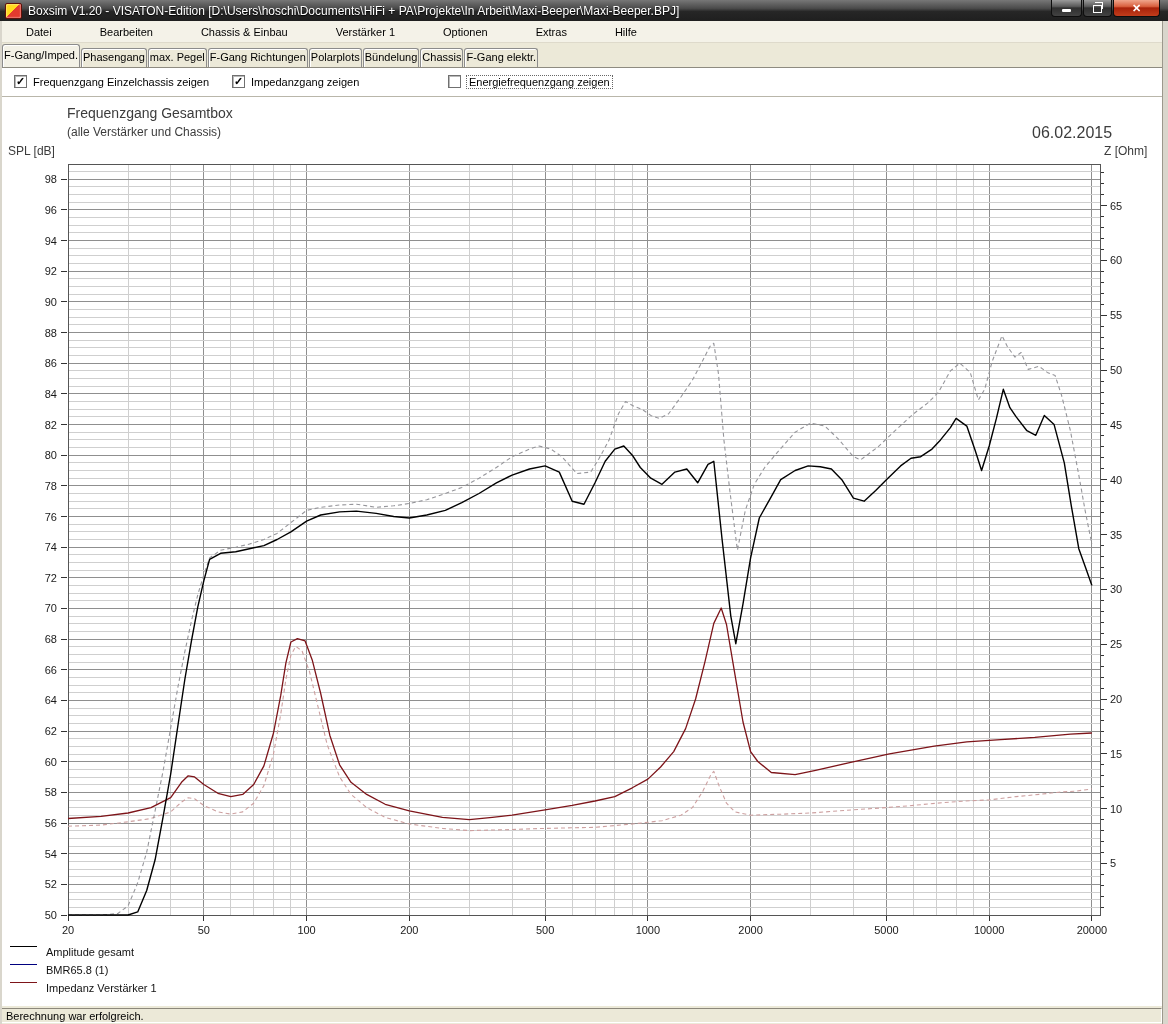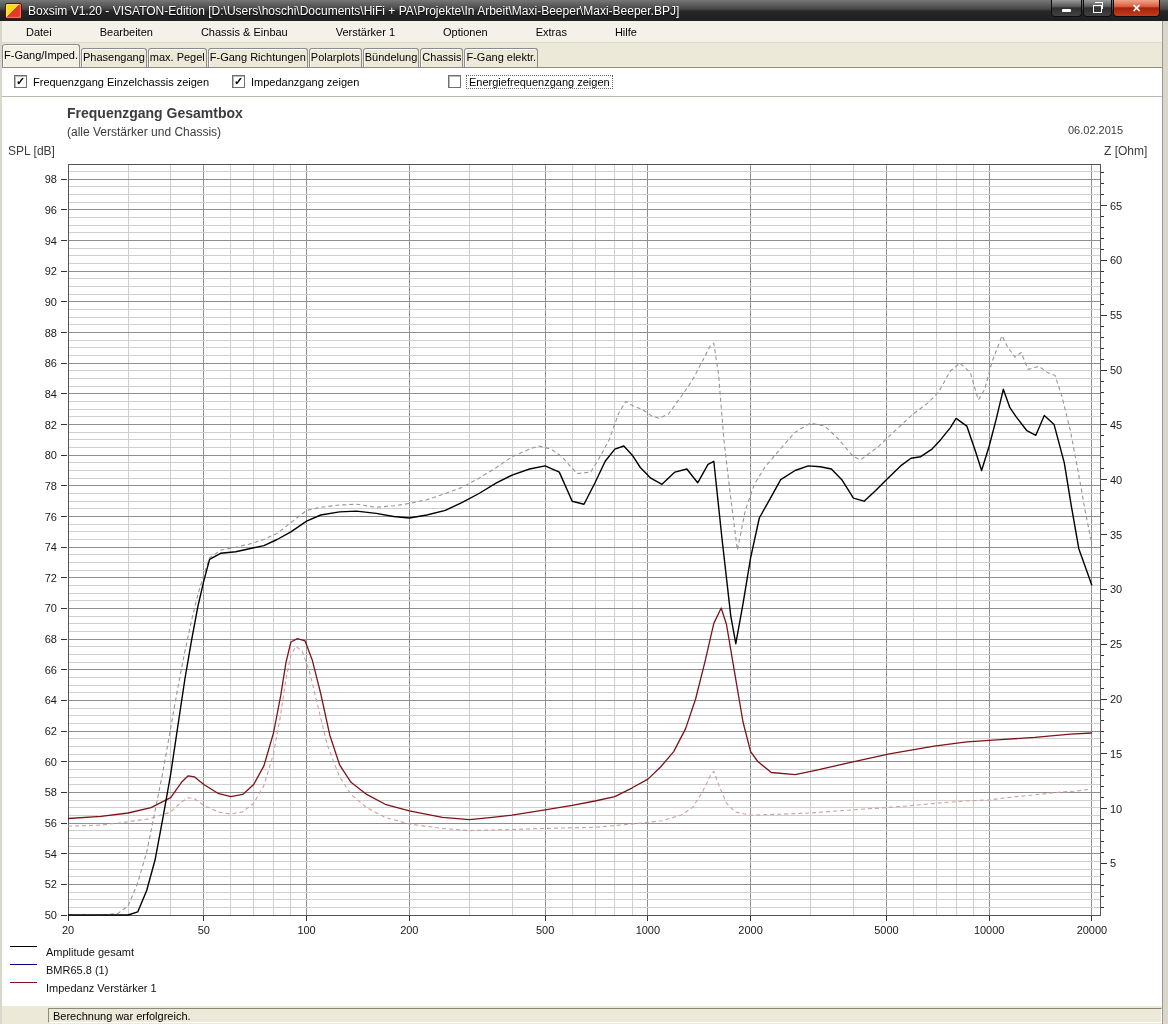--- a/index.html
+++ b/index.html
@@ -42,37 +42,37 @@
   .cb-item{position:absolute;top:7px;display:flex;align-items:center;gap:6px;font-size:11px;color:#000;}
   .cb-item:nth-child(1){left:14px;} .cb-item:nth-child(2){left:232px;} .cb-item:nth-child(3){left:448px;}
   .cbox{width:13px;height:13px;box-sizing:border-box;background:#fff;border:1px solid #707070;
         box-shadow:inset 1px 1px 0 #b9b9b9;display:flex;align-items:center;justify-content:center;
         font-size:11px;font-weight:bold;color:#000;line-height:11px;}
   .cb-label.focused{outline:1px dotted #666;padding:0 2px;}
 
   
   .chartregion{position:relative;height:909px;background:#fff;}
   .chartregion .overlay{position:absolute;color:#3c3c3c;white-space:nowrap;}
-  .c-title{left:67px;top:8px;font-size:14px;font-weight:bold;}
+  .c-title{left:67px;top:8px;font-size:14px;}
   .c-sub{left:67px;top:28px;font-size:12px;}
-  .c-date{left:1068px;top:27px;font-size:11px;color:#2e2e2e;}
+  .c-date{left:1032px;top:27px;font-size:16px;color:#2e2e2e;}
   .c-spl{left:8px;top:47px;font-size:12px;color:#222;}
   .c-z{left:1104px;top:47px;font-size:12px;color:#222;}
   #chart-svg{position:absolute;left:0;top:0;}
 
   .legend{position:absolute;left:10px;top:849px;display:flex;flex-direction:column;}
   .legend-row{display:flex;height:18px;font-size:11px;color:#111;}
   .legend-swatch{width:27px;height:0;border-top-style:solid;border-top-width:1px;margin-right:9px;}
 
   
   .win-right-border{position:absolute;right:0;top:21px;width:5px;height:1003px;background:#d9d6cc;border-left:1px solid #9b988c;}
   .win-left-border{position:absolute;left:0;top:21px;width:2px;height:1003px;background:#d9d6cc;}
 
   
-  .statusbar{height:19px;background:#ece9d8;display:flex;align-items:stretch;padding:2px 6px 2px 1px;box-sizing:border-box;margin-left:47px;}
+  .statusbar{height:19px;background:#ece9d8;display:flex;align-items:stretch;padding:2px 6px 2px 1px;box-sizing:border-box;}
   .status-field{flex:1;border:1px solid;border-color:#8c887c #fff #fff #8c887c;background:#ece9d8;
                 font-size:11px;color:#000;display:flex;align-items:center;padding-left:4px;}
 </style>
 </head>
 <body>
 
 <div class="titlebar">
   <div class="app-icon"></div>
   <span class="win-title">Boxsim V1.20 - VISATON-Edition [D:\Users\hoschi\Documents\HiFi + PA\Projekte\In Arbeit\Maxi-Beeper\Maxi-Beeper.BPJ]</span>
   <div class="win-controls">

